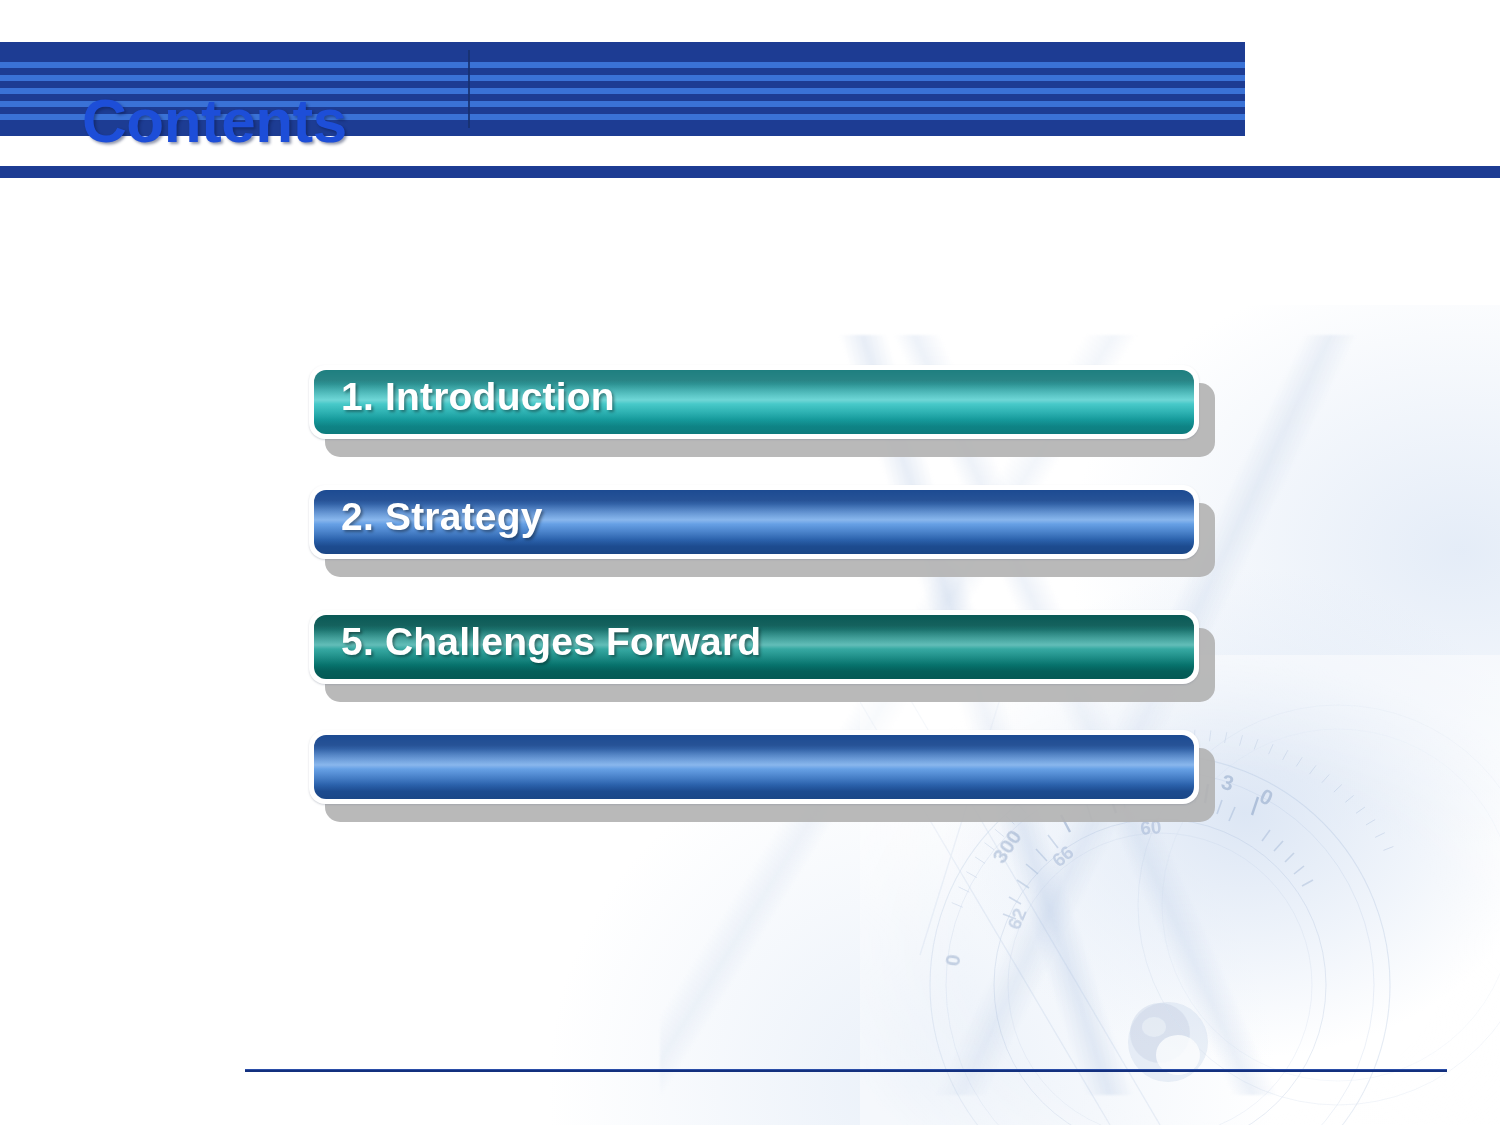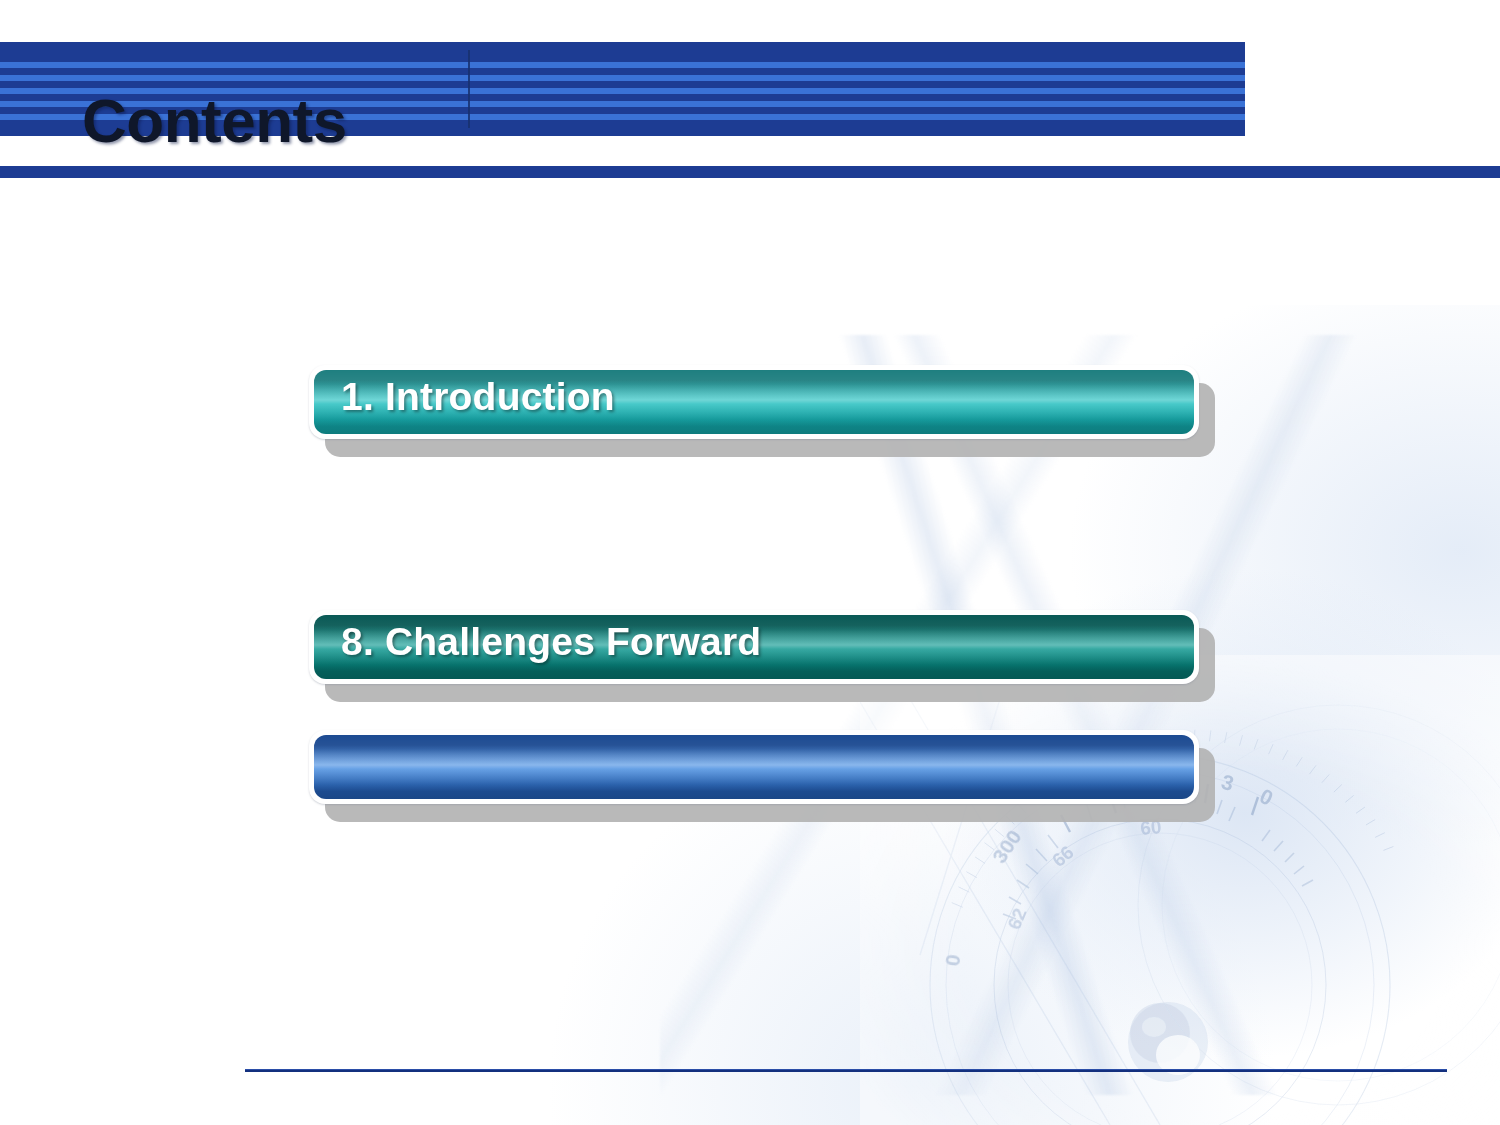--- a/index.html
+++ b/index.html
@@ -41,21 +41,21 @@
         to bottom,
         #1d3c93 0px, #1d3c93 7px,
         #3a72d6 7px, #3a72d6 13px);
   }
   .header-cap-top{position:absolute;left:0;top:0;width:1245px;height:14px;background:#1d3c93;}
   .header-cap-bottom{position:absolute;left:0;top:80px;width:1245px;height:14px;background:#1d3c93;}
   .header-divider{position:absolute;left:468px;top:8px;width:2px;height:78px;background:#17306f;opacity:.85;}
   .header-baseline{position:absolute;left:0;top:124px;width:1500px;height:12px;background:#1d3c93;}
   .header-title{
     position:absolute;left:82px;top:48px;
-    font-size:62px;font-weight:bold;color:#0f172a;
+    font-size:62px;font-weight:bold;color:#1d4ed8;
     letter-spacing:-0.5px;line-height:1;
     text-shadow:2px 2px 3px rgba(10,25,70,.45);
     white-space:nowrap;
   }
 
   
   .bars{position:absolute;left:16px;top:0;width:1500px;height:1125px;}
   .bar-wrap{position:absolute;left:293px;width:890px;height:74px;}
   .bar-shadow{
     position:absolute;left:16px;top:18px;width:890px;height:74px;
@@ -238,28 +238,37 @@
     <div class="bar-wrap" style="top:365px;">
       <div class="bar-shadow"></div>
       <div class="bar-frame">
         <div class="bar-face" id="face-0" style="background: linear-gradient(rgb(31, 127, 128) 0%, rgb(31, 127, 128) 16%, rgb(37, 192, 192) 46%, rgb(37, 192, 192) 52%, rgb(15, 138, 140) 88%, rgb(15, 138, 140) 100%);">
           <div class="bar-gloss"></div>
         </div>
         <div class="bar-label">1. Introduction</div>
       </div>
     </div>
 
+    <div class="bar-wrap" style="top:485px;">
+      <div class="bar-shadow"></div>
+      <div class="bar-frame">
+        <div class="bar-face" id="face-1" style="background: linear-gradient(rgb(29, 75, 146) 0%, rgb(29, 75, 146) 16%, rgb(75, 144, 226) 46%, rgb(75, 144, 226) 52%, rgb(30, 79, 150) 88%, rgb(30, 79, 150) 100%);">
+          <div class="bar-gloss"></div>
+        </div>
+        <div class="bar-label">2. Strategy</div>
+      </div>
+    </div>
 
     <div class="bar-wrap" style="top:610px;">
       <div class="bar-shadow"></div>
       <div class="bar-frame">
         <div class="bar-face" id="face-2" style="background: linear-gradient(rgb(10, 90, 86) 0%, rgb(10, 90, 86) 16%, rgb(17, 154, 146) 46%, rgb(17, 154, 146) 52%, rgb(4, 99, 94) 88%, rgb(4, 99, 94) 100%);">
           <div class="bar-gloss"></div>
         </div>
-        <div class="bar-label">8. Challenges Forward</div>
+        <div class="bar-label">5. Challenges Forward</div>
       </div>
     </div>
 
     <div class="bar-wrap" style="top:730px;">
       <div class="bar-shadow"></div>
       <div class="bar-frame">
         <div class="bar-face" id="face-3" style="background: linear-gradient(rgb(29, 75, 146) 0%, rgb(29, 75, 146) 16%, rgb(75, 144, 226) 46%, rgb(75, 144, 226) 52%, rgb(30, 79, 150) 88%, rgb(30, 79, 150) 100%);">
           <div class="bar-gloss"></div>
         </div>
       </div>

